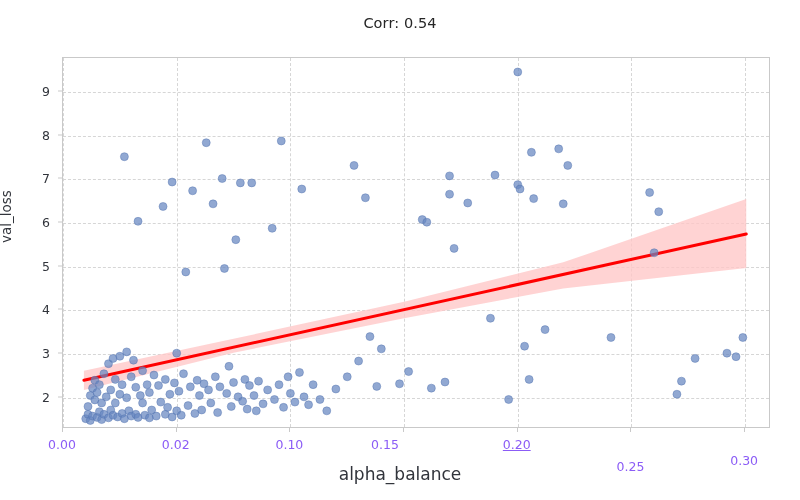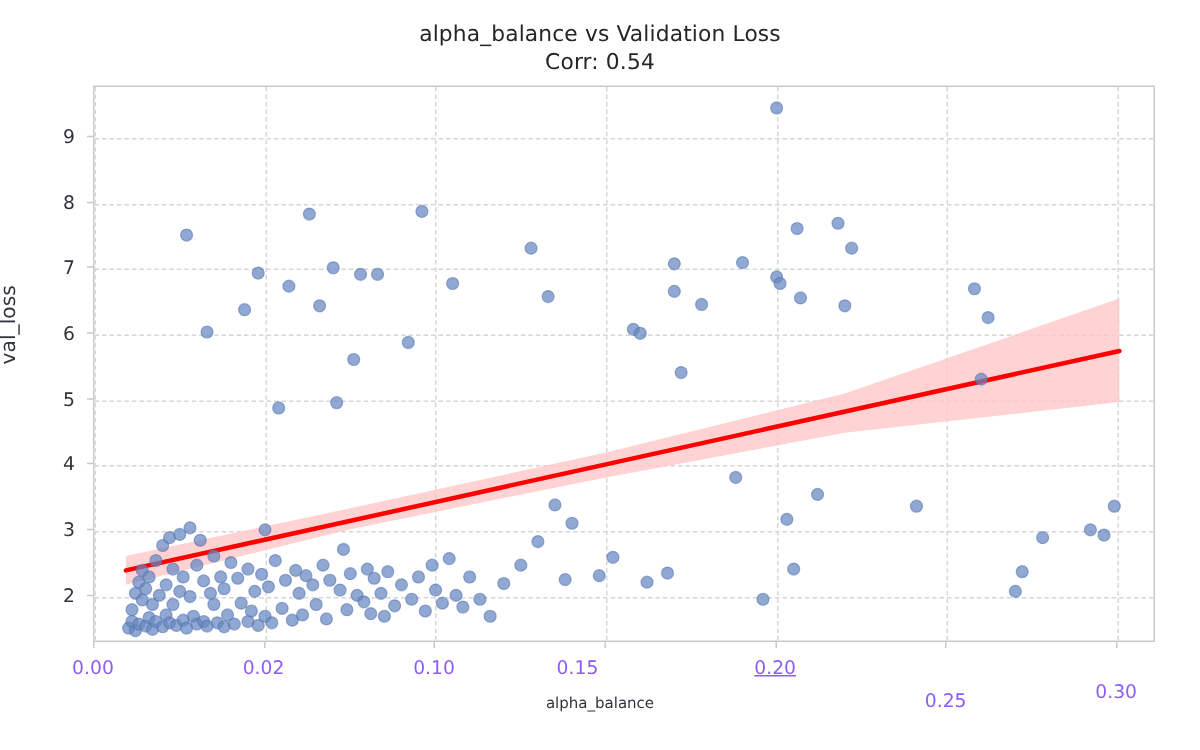--- a/index.html
+++ b/index.html
@@ -99,21 +99,21 @@
     transform: rotate(-90deg);
     transform-origin: left top;
     white-space: nowrap;
   }
   #xlabel {
     position: absolute;
     left: 0;
     top: 464px;
     width: 800px;
     text-align: center;
-    font-size: 10px;
+    font-size: 17px;
     color: #31343b;
   }
   .tick-mark-y {
     position: absolute;
     width: 4px;
     height: 0;
     border-top: 1px solid #c9c9c9;
     left: 58px;
     transform: translateY(-50%);
   }
@@ -124,21 +124,20 @@
     border-left: 1px solid #c9c9c9;
     top: 428px;
   }
 </style>
 </head>
 <body>
 
 <div id="figure">
 
   <div id="title-block">
-    <div id="chart-title">alpha_balance vs Validation Loss</div>
     <div id="chart-subtitle">Corr: 0.54</div>
   </div>
 
   <div id="ylabel">val_loss</div>
   <div id="xlabel">alpha_balance</div>
 
   <div id="plot-area">
     <div id="grid-layer">
         <div class="gridline-h" style="top: 339.742px;"></div>
         <div class="gridline-h" style="top: 296.073px;"></div>

